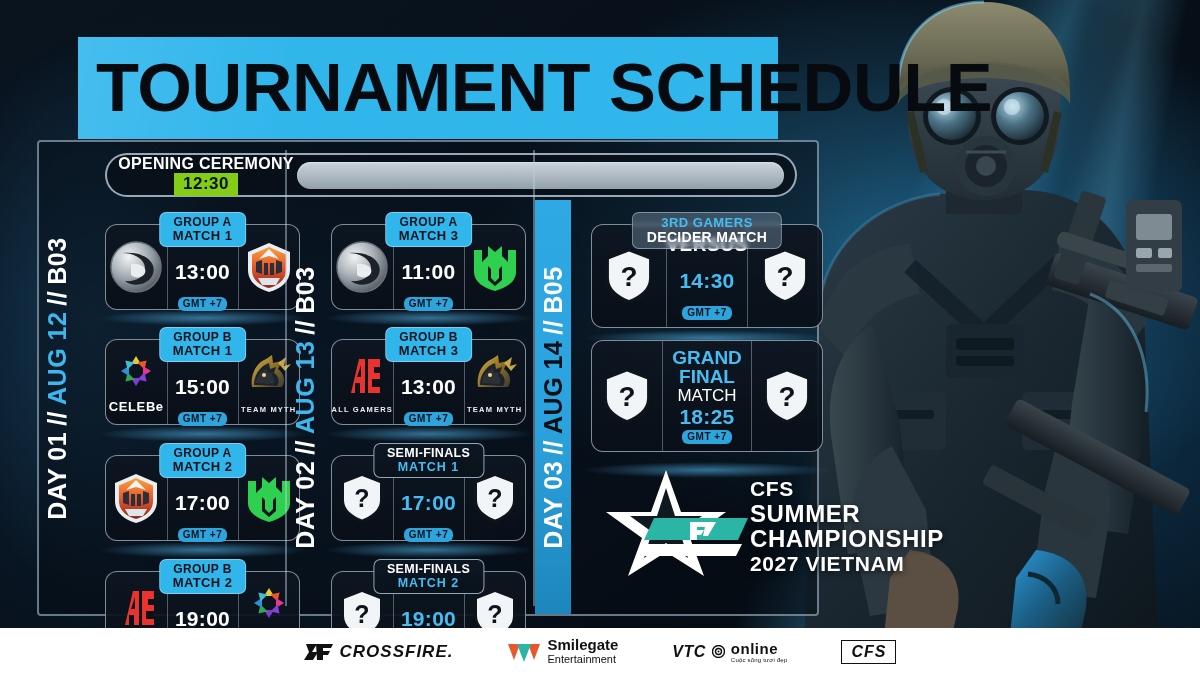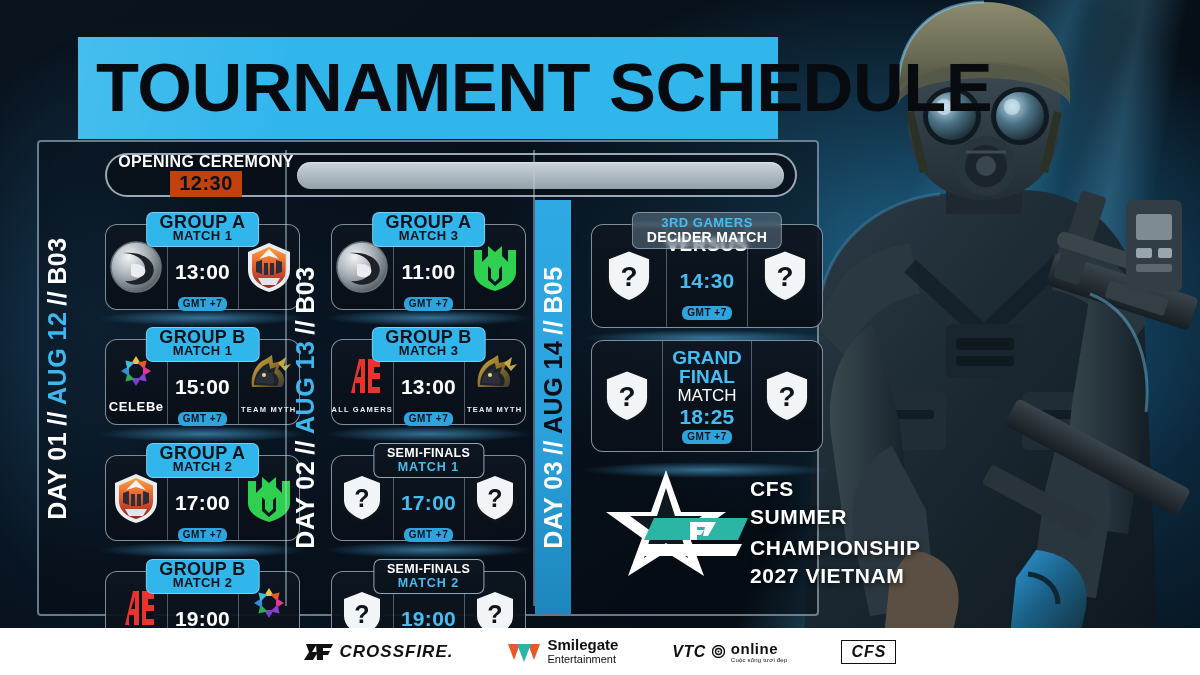--- a/index.html
+++ b/index.html
@@ -102,21 +102,21 @@
     position:absolute; left:66px; top:11px; width:692px; height:44px;
     border:2px solid rgba(200,220,235,.75);
     border-radius:22px;
     background:rgba(8,14,22,.72);
     display:flex; align-items:center;
   }
   .cer-left { width:190px; text-align:center; padding-left:8px; }
   .cer-title { font-size:16px; font-weight:700; color:#fff; letter-spacing:.3px; line-height:17px; }
   .cer-time {
     display:inline-block; margin-top:1px; padding:1px 9px 2px;
-    background:#c2410c; color:#07121c; font-weight:700; font-size:20px; letter-spacing:.5px;
+    background:#84cc16; color:#07121c; font-weight:700; font-size:17px; letter-spacing:.5px;
   }
   .cer-bar {
     flex:1; height:27px; margin-right:11px; border-radius:14px;
     background:linear-gradient(180deg,#c9d3da 0%, #aeb9c1 52%, #93a0a9 100%);
     box-shadow:inset 0 1px 2px rgba(255,255,255,.45);
   }
 
   
   .match {
     position:absolute; width:195px; height:86px;
@@ -144,21 +144,21 @@
   }
 
   
   .badge {
     position:absolute; top:-13px; left:50%; transform:translateX(-50%);
     padding:2px 13px 3px; border-radius:7px;
     text-align:center; white-space:nowrap; z-index:4;
     font-weight:700; line-height:14px;
   }
   .badge.blue { background:#31b6ec; color:#0a131c; border:1.4px solid rgba(255,255,255,.35); }
-  .badge.blue .b1 { font-size:18px; letter-spacing:.4px; }
+  .badge.blue .b1 { font-size:12px; letter-spacing:.4px; }
   .badge.blue .b2 { font-size:13px; letter-spacing:.4px; }
   .badge.dark {
     background:linear-gradient(180deg,#0d1722,#0a121b); color:#fff;
     border:1.4px solid rgba(200,222,238,.72);
   }
   .badge.dark .b1 { font-size:12.5px; color:#ffffff; letter-spacing:.3px; }
   .badge.dark .b2 { font-size:12.5px; color:#45bdf2; letter-spacing:1px; }
   .badge.glass {
     background:rgba(150,175,195,.34); border:1px solid rgba(210,228,240,.45);
     backdrop-filter:blur(2px); padding:3px 14px 4px;
@@ -187,21 +187,21 @@
   .shield-q svg { display:block; }
 
   
   .brand { position:absolute; left:598px; top:468px; width:380px; height:108px; }
   .brand-text {
     position:absolute; left:152px; top:8px;
     font-weight:700; color:#ffffff; letter-spacing:.6px;
     text-shadow:0 2px 6px rgba(0,0,0,.7);
   }
   .bt1 { font-size:21px; line-height:25px; }
-  .bt2 { font-size:21px; line-height:31px; }
+  .bt2 { font-size:24px; line-height:25px; }
   .bt3 { font-size:21px; line-height:25px; }
 
   
   .footer {
     position:absolute; left:0; bottom:0; width:1200px; height:47px;
     background:#ffffff;
     display:flex; align-items:center; justify-content:center; gap:54px;
   }
   .sp { display:flex; align-items:center; gap:6px; }
 

